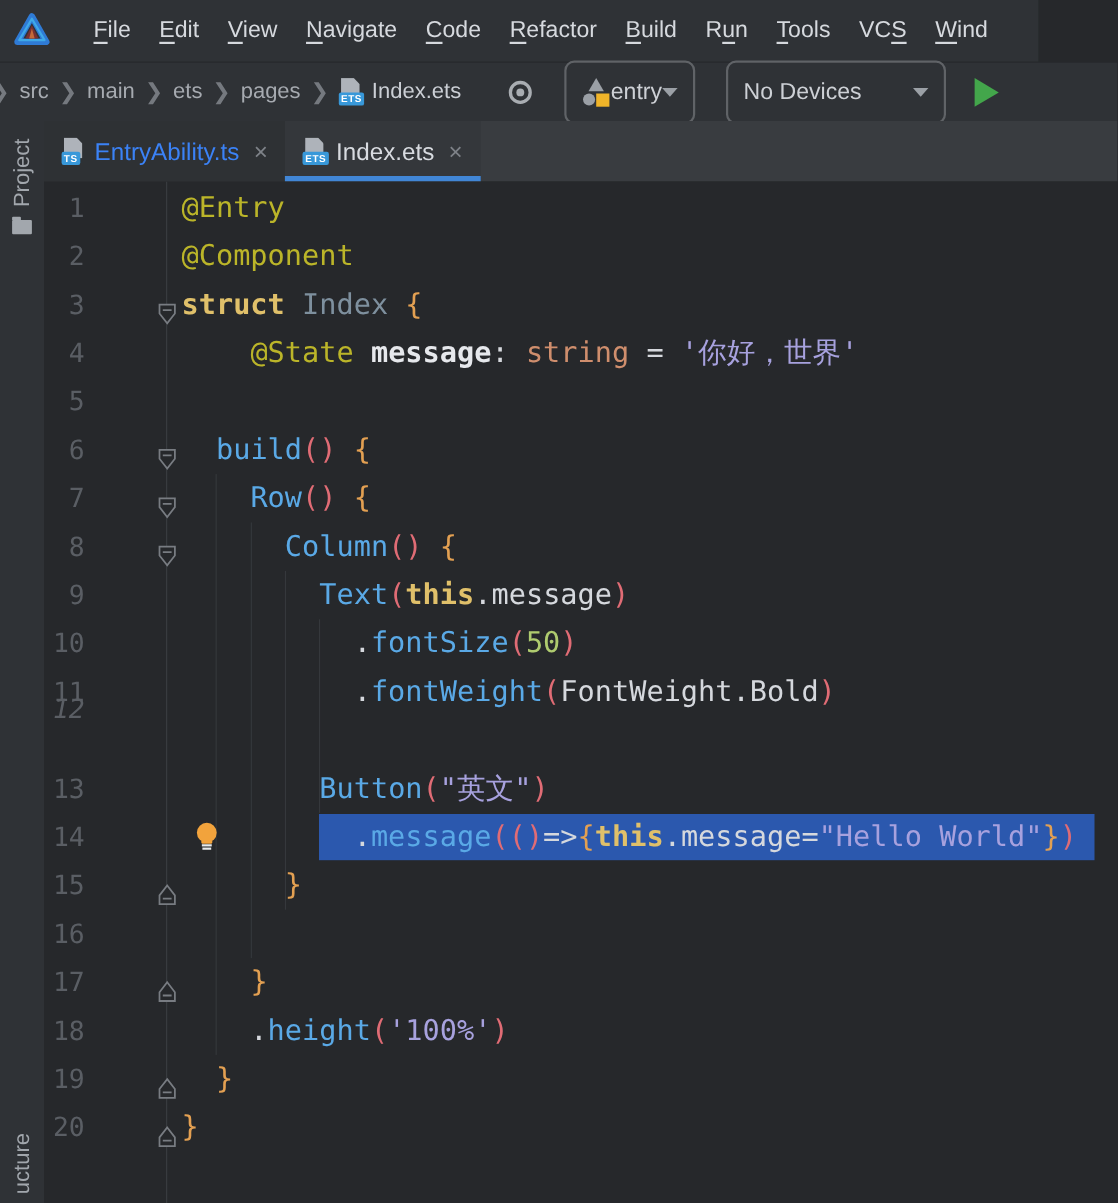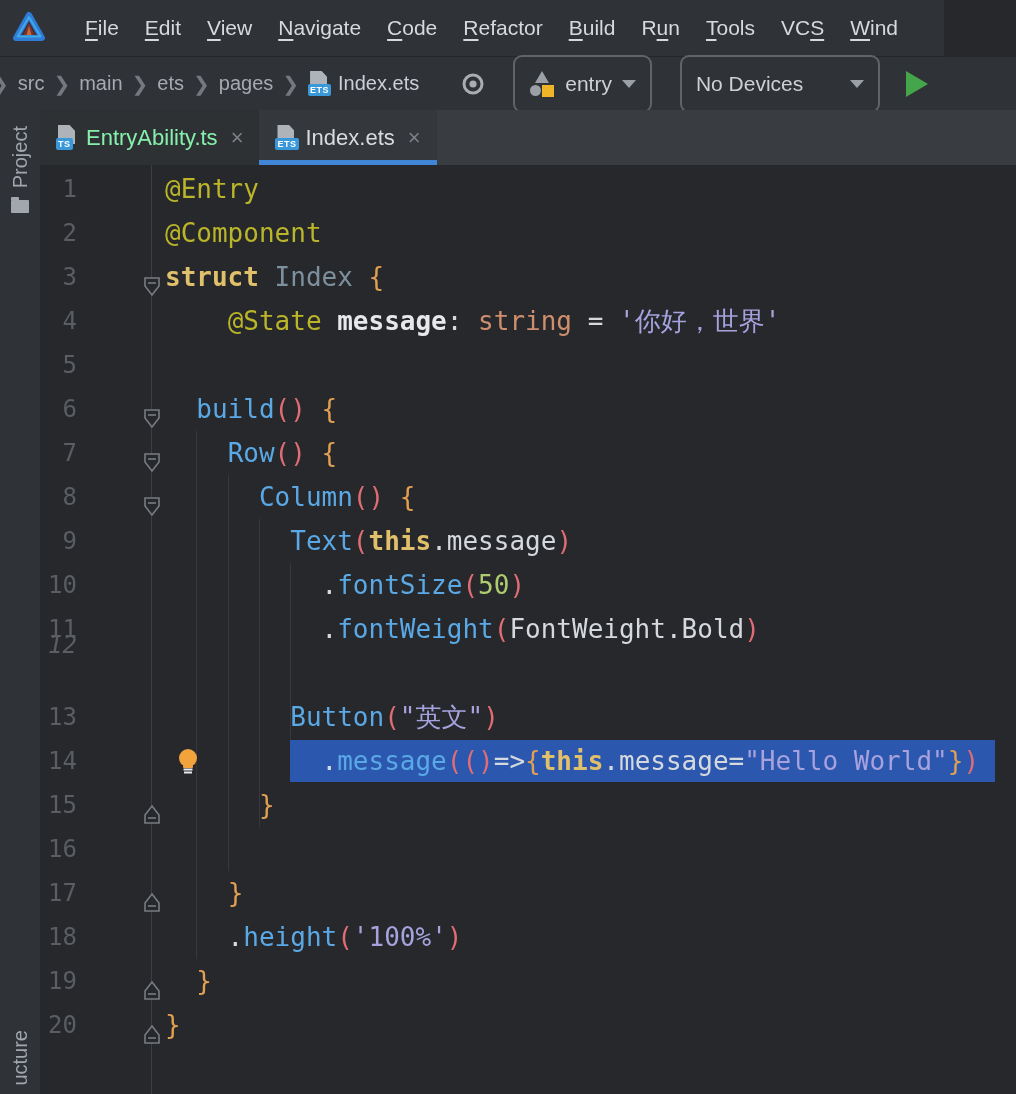--- a/index.html
+++ b/index.html
@@ -40,21 +40,21 @@
     clip-path:polygon(0 0,68% 0,100% 30%,100% 100%,0 100%);
   }
   .file-icon .badge{
     position:absolute;left:0;bottom:0;background:#3898D9;color:#fff;
     font-size:9px;font-weight:bold;line-height:12px;padding:0 2px;border-radius:2px;
     letter-spacing:0.5px;
   }
   .locate{margin-left:40px;flex:0 0 auto;}
   .tb-btn{
     height:40px;border:2px solid #606367;border-radius:9px;
-    display:flex;align-items:center;padding:7px 14px;gap:10px;background:transparent;
+    display:flex;align-items:center;padding:7px 14px;background:transparent;
     flex:0 0 auto;
   }
   .tb-btn .lbl{font-size:21px;color:#CDD0D5;white-space:nowrap;}
   .chev-down{width:0;height:0;border-left:7px solid transparent;border-right:7px solid transparent;border-top:8px solid #9BA0A6;}
   .entry-btn{margin-left:26px;}
   .device-btn{margin-left:28px;width:168px;justify-content:space-between;}
   .module-icon{position:relative;width:26px;height:26px;}
   .module-icon .tri{position:absolute;left:6px;top:0;width:0;height:0;border-left:7px solid transparent;border-right:7px solid transparent;border-bottom:12px solid #9BA0A6;}
   .module-icon .cir{position:absolute;left:1px;bottom:1px;width:11px;height:11px;border-radius:50%;background:#9BA0A6;}
   .module-icon .sq{position:absolute;right:1px;bottom:0;width:12px;height:12px;background:#F0B429;}
@@ -77,21 +77,21 @@
   .folder-icon::before{content:"";position:absolute;left:0;top:-3px;width:8px;height:3px;background:#A2A7AD;border-radius:1px 1px 0 0;}
   
   .editor-pane{position:absolute;left:40px;top:110px;width:976px;height:984px;}
   .tabbar{position:absolute;left:0;top:0;width:976px;height:55px;background:#393C40;display:flex;}
   .tab{
     position:relative;height:55px;display:flex;align-items:center;gap:9px;
     padding:0 16px;cursor:default;
   }
   .tab.inactive{background:#2E3134;}
   .tab.active{background:#34373B;}
-  .tab .tab-label{font-size:22px;color:#86efac;white-space:nowrap;}
+  .tab .tab-label{font-size:22px;color:#3b82f6;white-space:nowrap;}
   .tab.active .tab-label{color:#D8DBE0;}
   .tab .close{font-size:22px;color:#7E8288;margin-left:4px;line-height:1;}
   .tab .underline{position:absolute;left:0;right:0;bottom:0;height:5px;background:#4186D6;}
   
   .code-area{
     position:absolute;left:0;top:55px;width:976px;height:929px;background:#26282B;
     font-family:"DejaVu Sans Mono", monospace;font-size:26px;overflow:hidden;
   }
   .gutter-vline{position:absolute;left:111px;top:0;bottom:0;width:1px;background:#3B3E42;}
   .indent-guide{position:absolute;width:1px;background:#35383C;}

